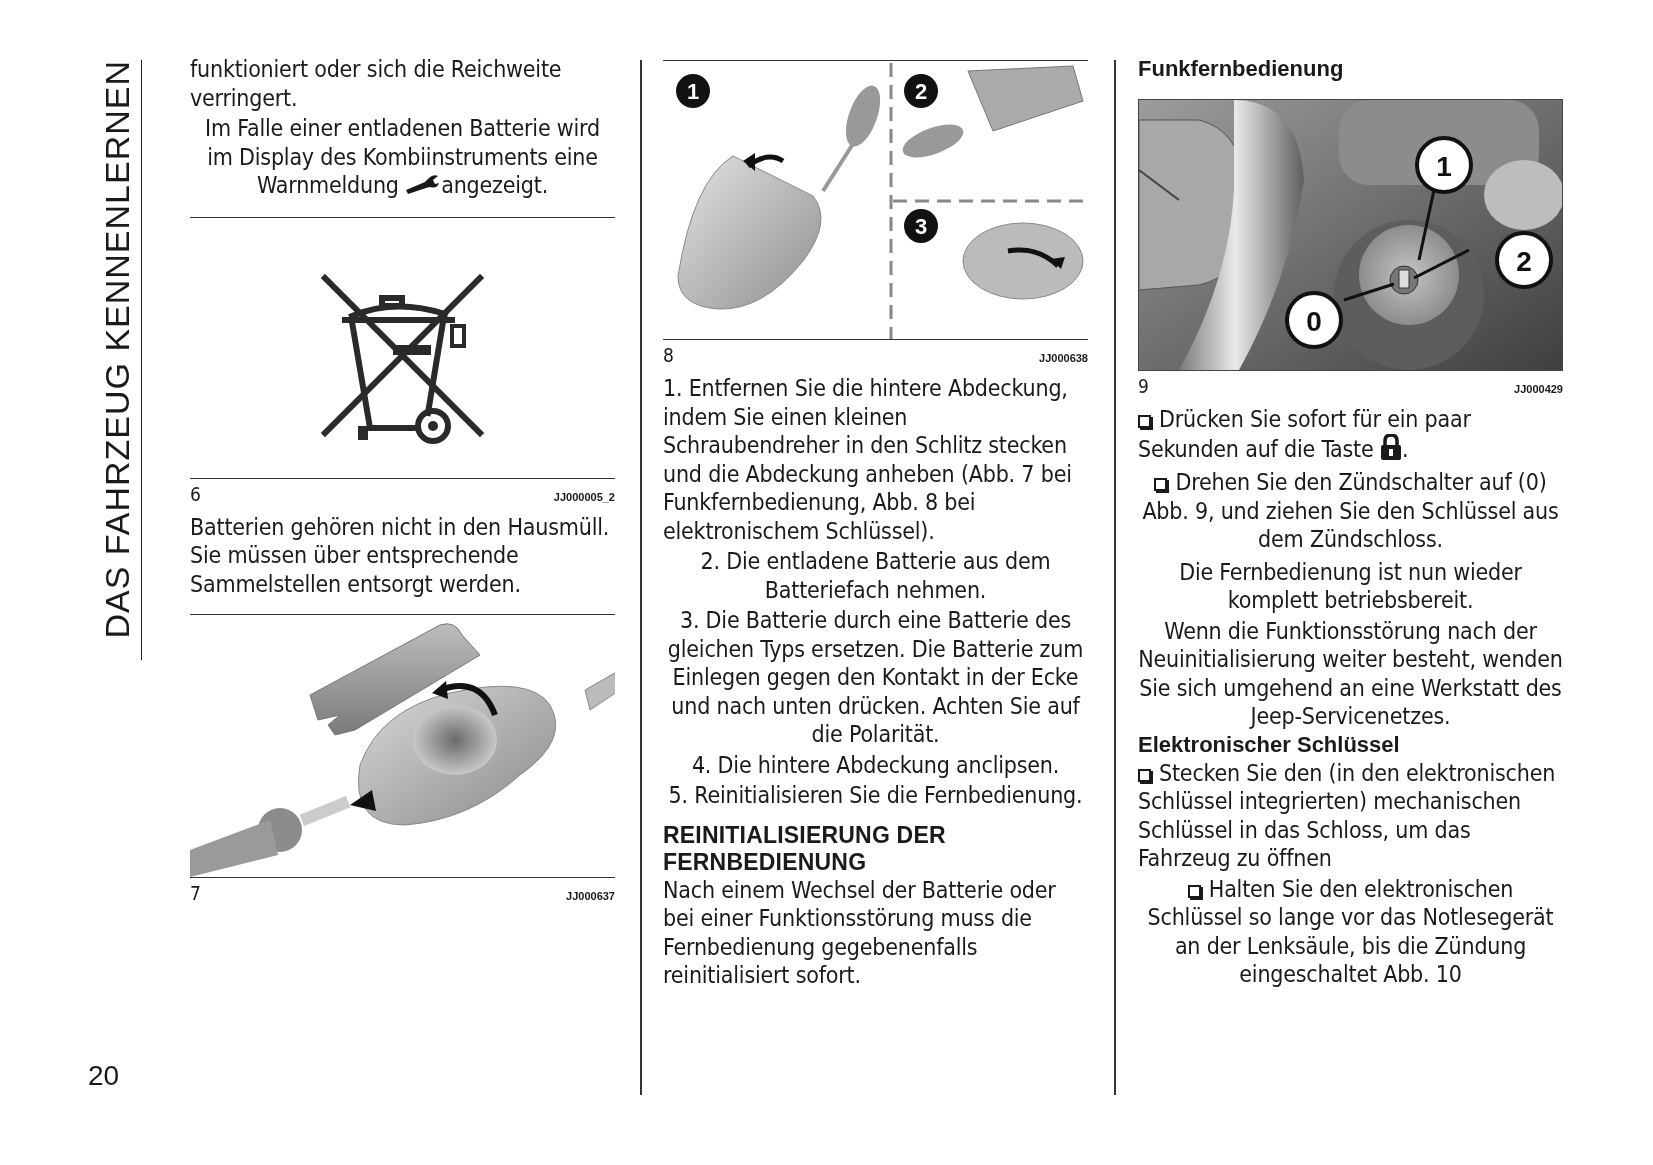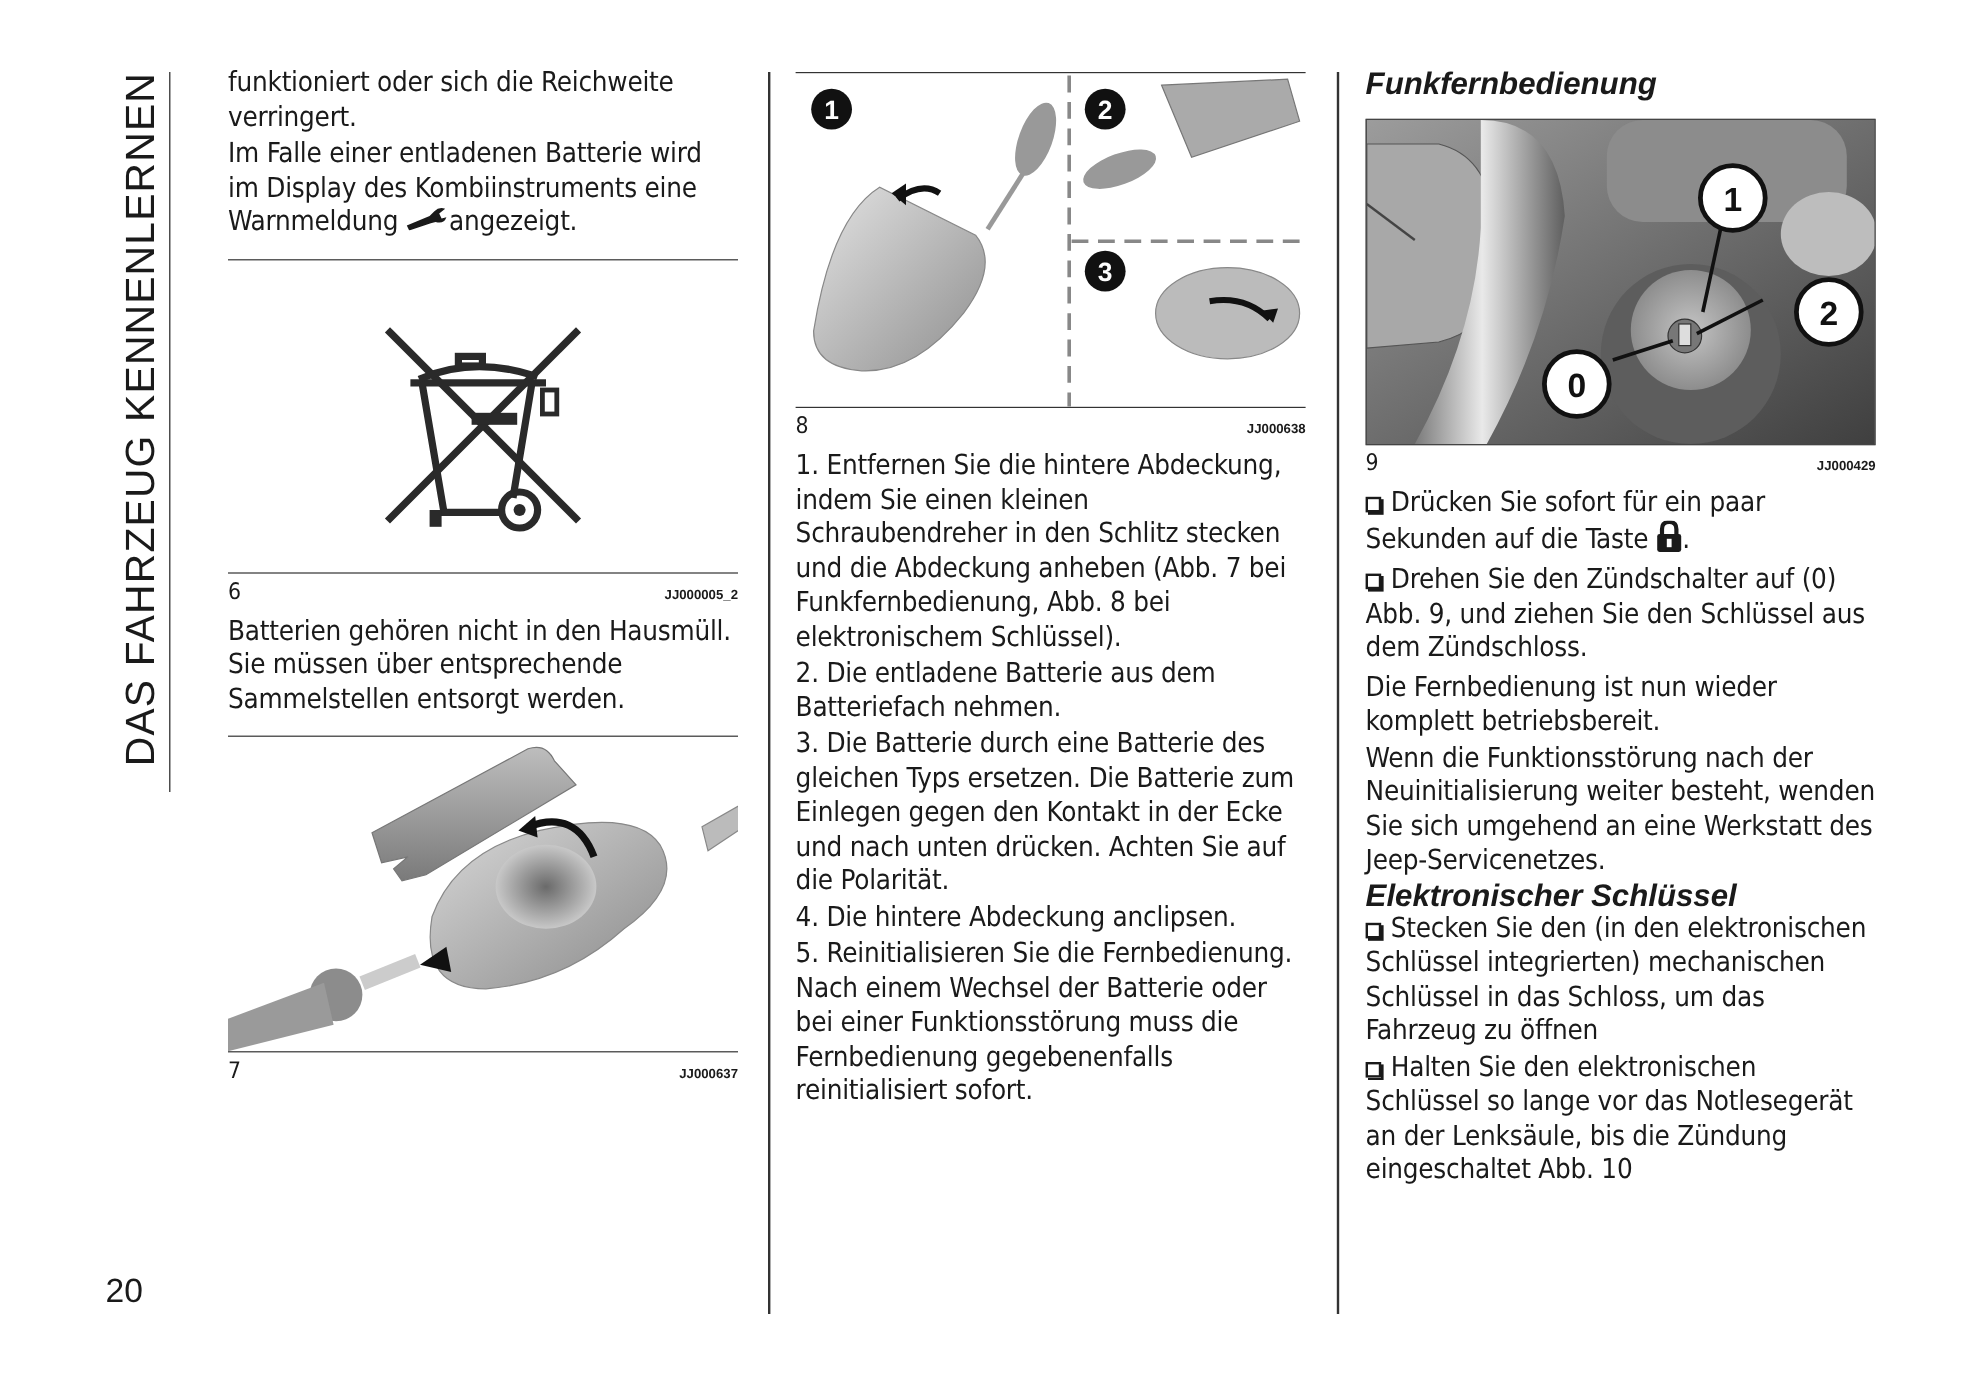--- a/index.html
+++ b/index.html
@@ -18,29 +18,29 @@
     line-height: 50px; white-space: nowrap; text-align: right; color: #1a1a1a;
     font-stretch: condensed;
   }
   .side-rule { position: absolute; left: 141px; top: 60px; width: 1px; height: 600px; background: #222; }
   .col { position: absolute; top: 55px; }
   .col1 { left: 190px; width: 425px; }
   .col2 { left: 663px; width: 425px; }
   .col3 { left: 1138px; width: 425px; }
   .vrule { position: absolute; width: 2px; background: #333; }
   .p { font-size: 23px; line-height: 28.5px; margin: 0; letter-spacing: -0.2px; }
-  .p + .p { margin-top: 2px; }
+  .p + .p { margin-top: 2px; text-align: center; }
   .fig { position: relative; border-top: 1.5px solid #333; }
   .fig-cap {
     display: flex; justify-content: space-between; align-items: baseline;
     border-top: 1.5px solid #333; padding-top: 4px; margin-bottom: 8px;
   }
   .fig-num { font-size: 19px; }
   .fig-code { font-size: 11px; font-weight: bold; font-family: "Liberation Sans", sans-serif; }
-  .h-bold { font-weight: bold; font-size: 26px; line-height: 28px; font-family: "Liberation Sans Narrow", "Liberation Sans", sans-serif; font-style: italic; }
+  .h-bold { font-weight: bold; font-size: 22px; line-height: 28px; font-family: "Liberation Sans Narrow", "Liberation Sans", sans-serif; }
   .h-section { font-family: "Liberation Sans", sans-serif; font-weight: 900; font-size: 23px; line-height: 27px; margin-top: 12px; letter-spacing: 0.2px; }
   .bullet-box {
     display: inline-block; width: 13px; height: 13px; border: 2px solid #1a1a1a; border-left-width: 2px;
     box-shadow: 2px 2px 0 #1a1a1a; margin-right: 8px; vertical-align: -1px; box-sizing: border-box;
     border-top-width: 2px;
   }
   .inline-icon { display: inline-block; vertical-align: middle; }
   .page-num { position: absolute; left: 88px; top: 1060px; font-size: 28px; font-family: "Liberation Sans", sans-serif; }
 </style>
 </head>
@@ -156,20 +156,21 @@
   </div>
 
   <div>
     <p class="p">1. Entfernen Sie die hintere Abdeckung, indem Sie einen kleinen Schraubendreher in den Schlitz stecken und die Abdeckung anheben (Abb. 7 bei Funkfernbedienung, Abb. 8 bei elektronischem Schlüssel).</p>
     <p class="p">2. Die entladene Batterie aus dem Batteriefach nehmen.</p>
     <p class="p">3. Die Batterie durch eine Batterie des gleichen Typs ersetzen. Die Batterie zum Einlegen gegen den Kontakt in der Ecke und nach unten drücken. Achten Sie auf die Polarität.</p>
     <p class="p">4. Die hintere Abdeckung anclipsen.</p>
     <p class="p">5. Reinitialisieren Sie die Fernbedienung.</p>
   </div>
 
+  <div class="h-section">REINITIALISIERUNG DER FERNBEDIENUNG</div>
   <p class="p">Nach einem Wechsel der Batterie oder bei einer Funktionsstörung muss die Fernbedienung gegebenenfalls reinitialisiert sofort.</p>
 </div>
 
 <div class="col col3">
   <div class="h-bold">Funkfernbedienung</div>
 
   <div style="margin-top:16px; height:270px; position:relative; background:#6e6e6e; border:1px solid #444; overflow:hidden;">
     <svg width="425" height="270" viewBox="0 0 425 270" style="position:absolute;left:0;top:0;">
       <defs>
         <linearGradient id="wheel" x1="0" y1="0" x2="1" y2="0">

